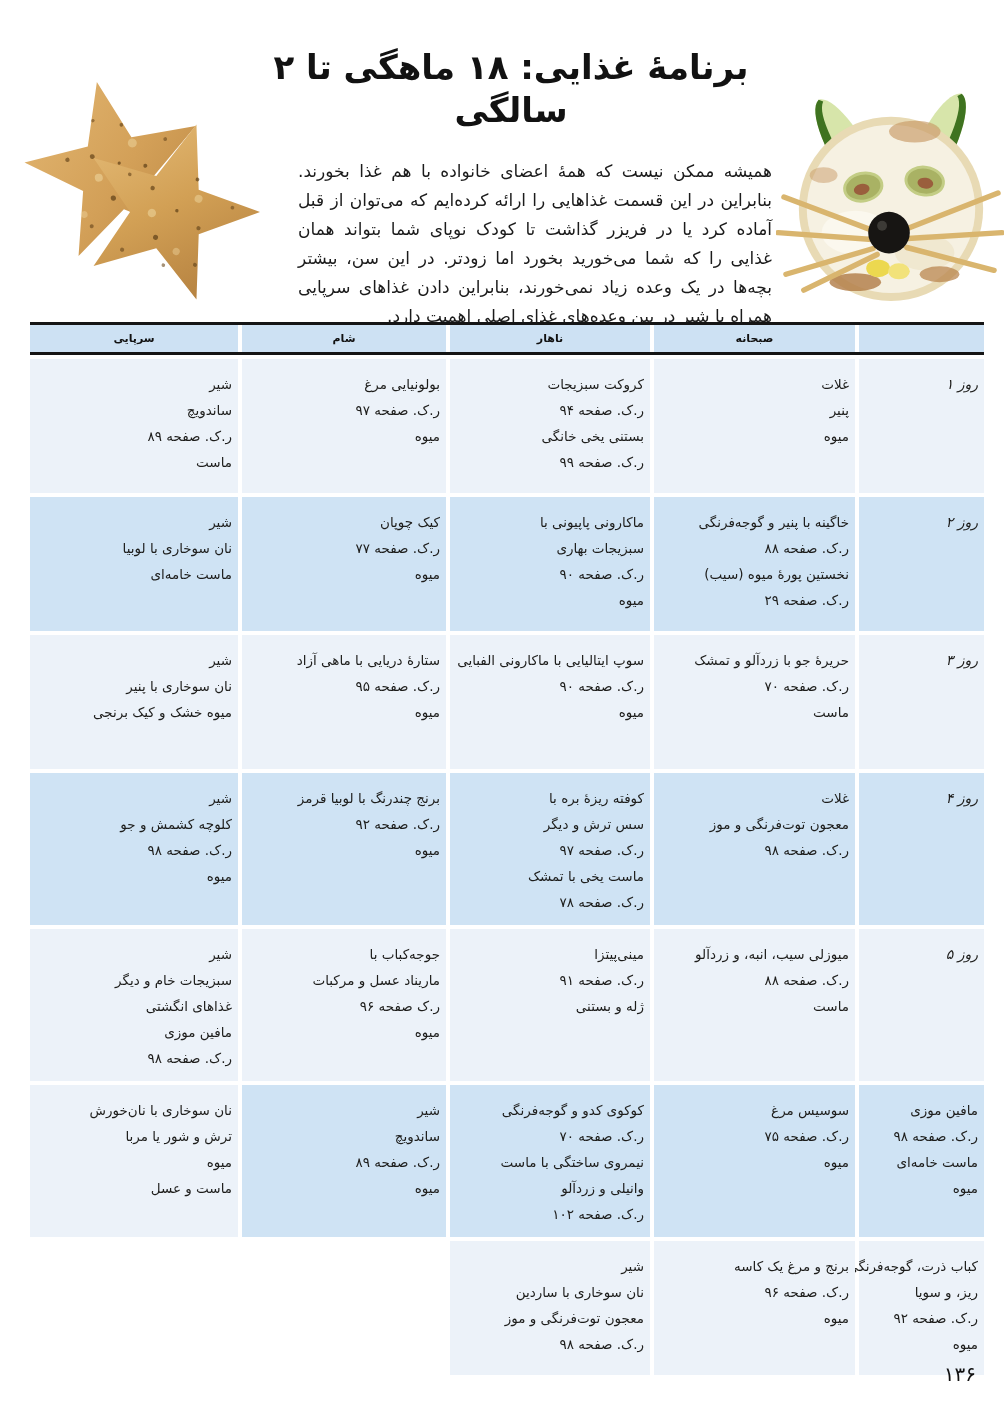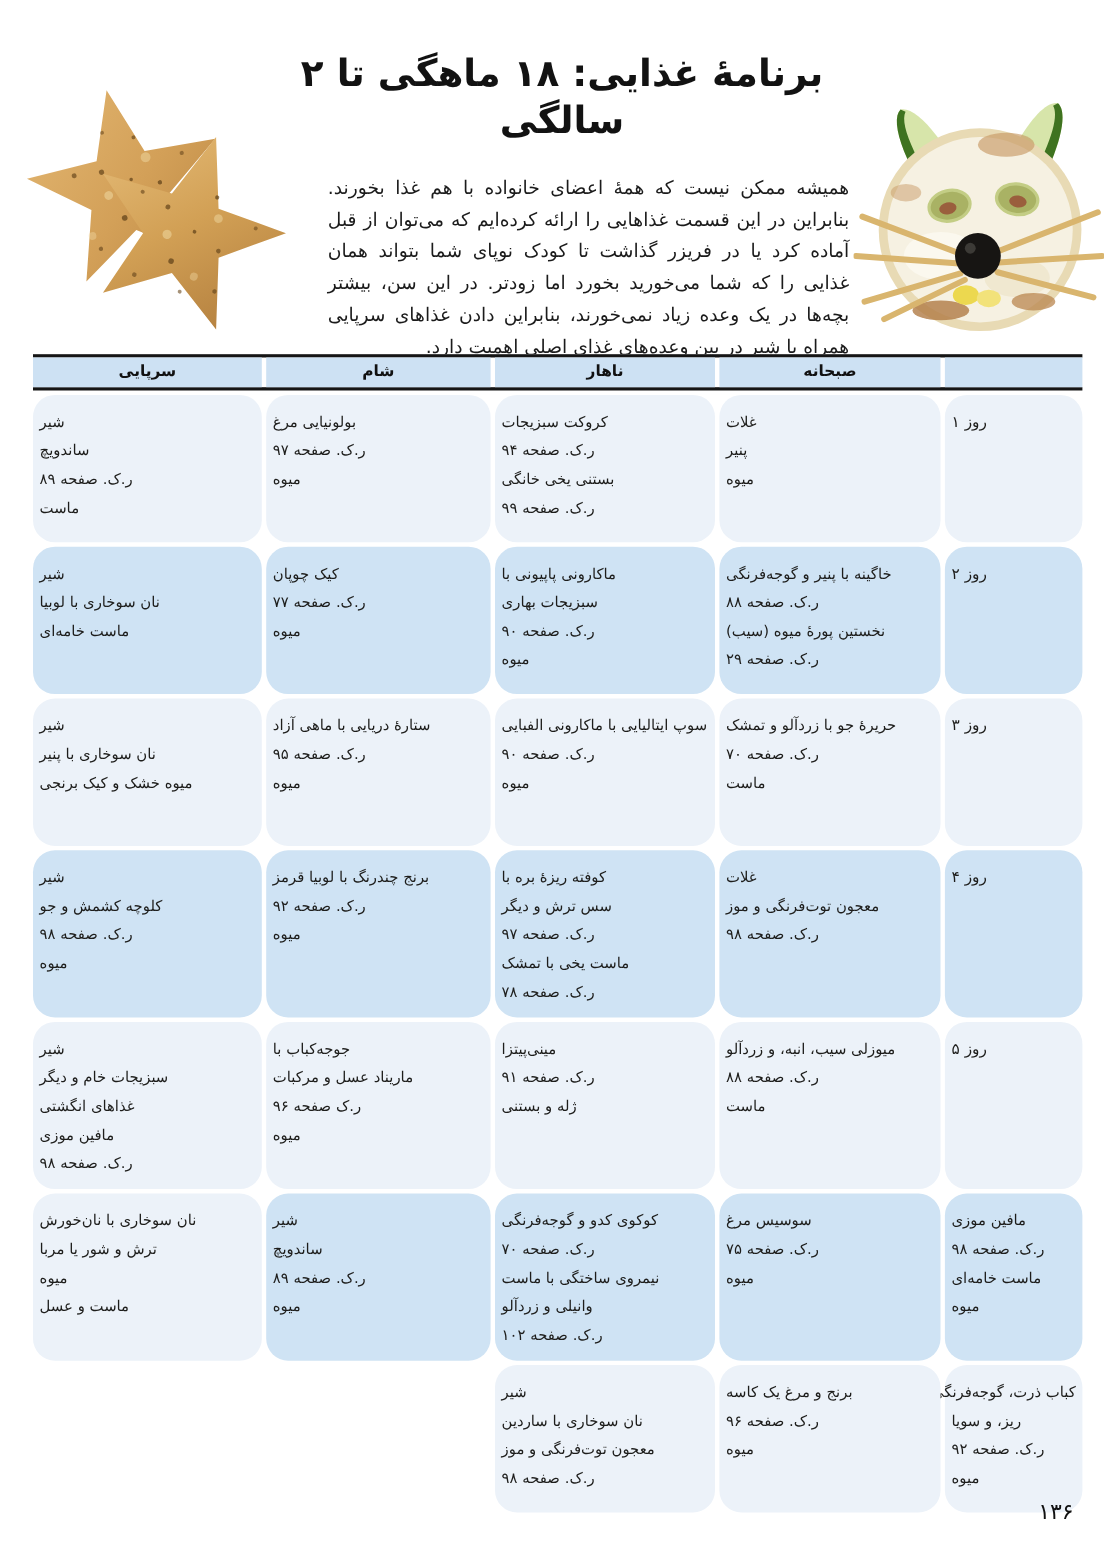--- a/index.html
+++ b/index.html
@@ -21,35 +21,35 @@
     color:#1b1b1b;
     margin-left:48px;
   }
   
   .meal-table{position:absolute;left:30px;top:322px;width:954px;direction:rtl;}
   .thead{
     display:grid;grid-template-columns:125px 201px 200px 204px 1fr;gap:4px;
     border-top:3px solid #151515;border-bottom:3px solid #151515;background:#fff;
   }
   .th{
-    background:#cde1f3;text-align:center;font-weight:bold;font-size:14px;
+    background:#cde1f3;text-align:center;font-weight:bold;font-size:11px;
     line-height:27px;height:27px;color:#111;
   }
   .tbody{
     display:grid;grid-template-columns:125px 201px 200px 204px 1fr;gap:4px;
     margin-top:4px;background:#fff;
   }
   .cell{
-    min-height:112px;padding:12px 6px 10px 6px;text-align:left;
-    font-size:13.5px;line-height:26px;border-radius:20px;
+    min-height:112px;padding:12px 6px 10px 6px;text-align:right;
+    font-size:13.5px;line-height:26px;
   }
   .cell.light{background:#ecf2f9;}
   .cell.dark{background:#cfe3f4;}
   .line{white-space:nowrap;}
-  .day-cell{font-size:14px;}
+  .day-cell{font-size:14px;font-style:italic;}
   
   .page-number{
     position:absolute;top:1362px;right:28px;font-size:20px;color:#111;
     direction:rtl;
   }
 </style>
 </head>
 <body>
 
 <div class="top">

